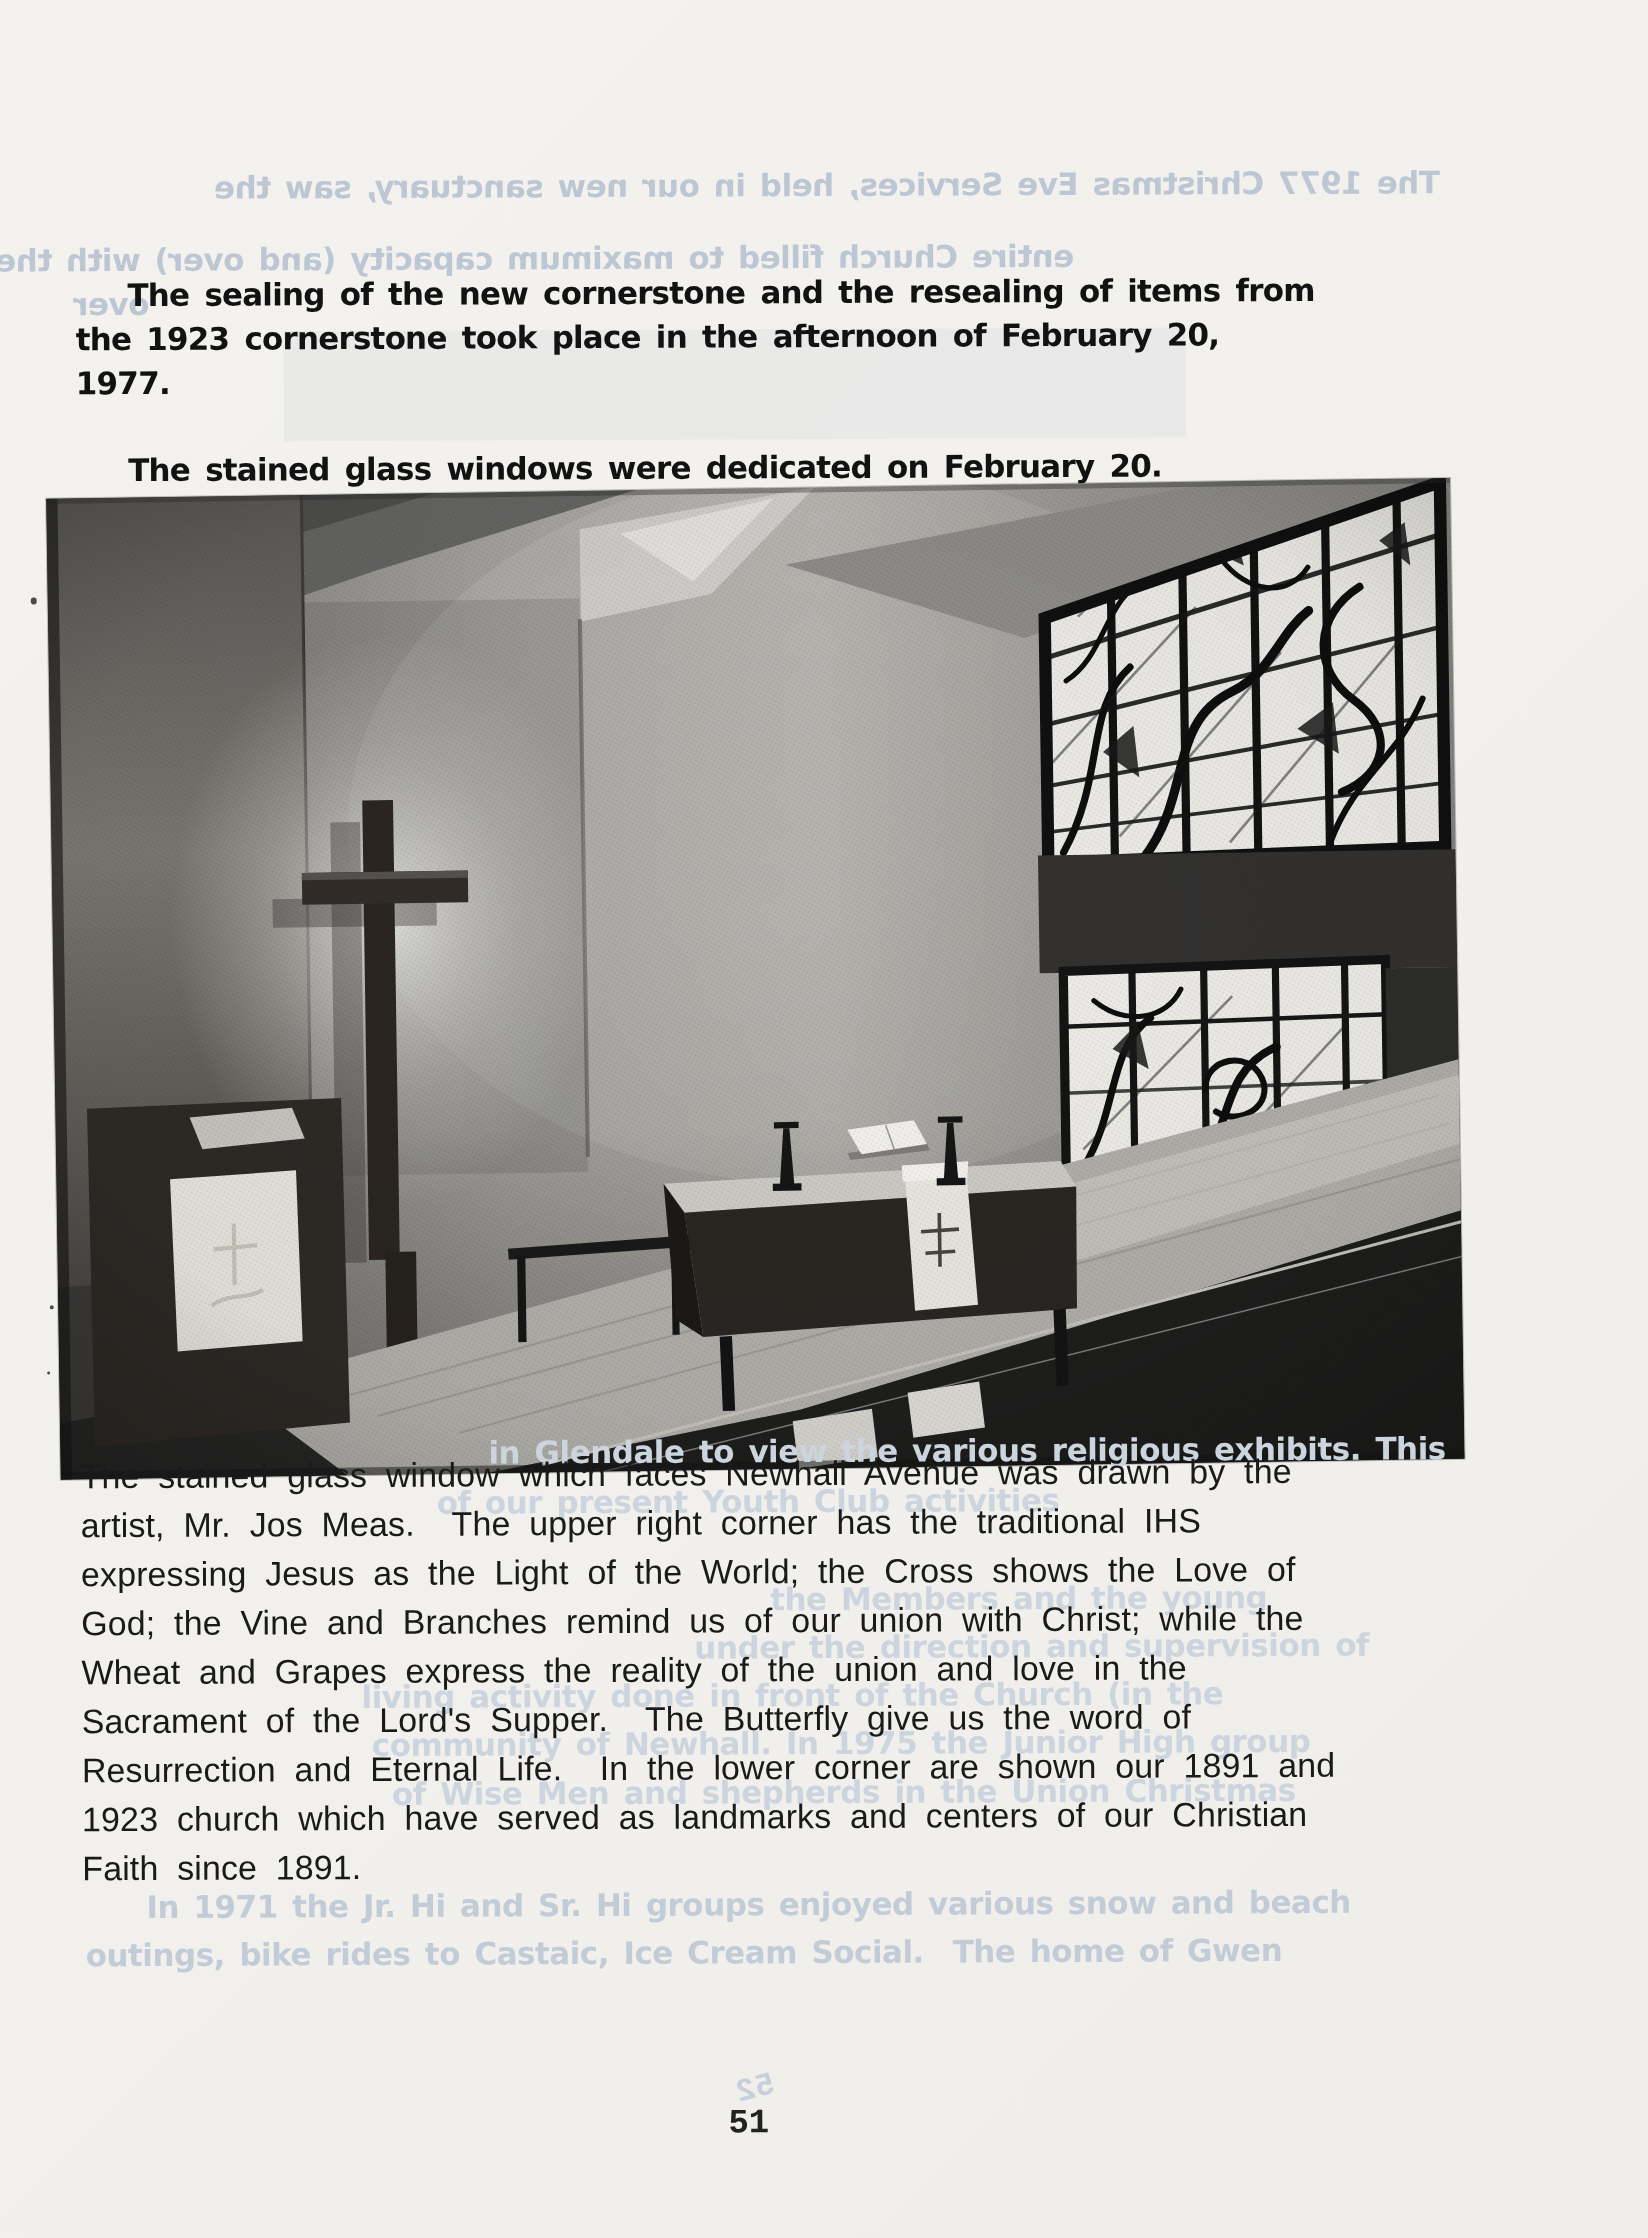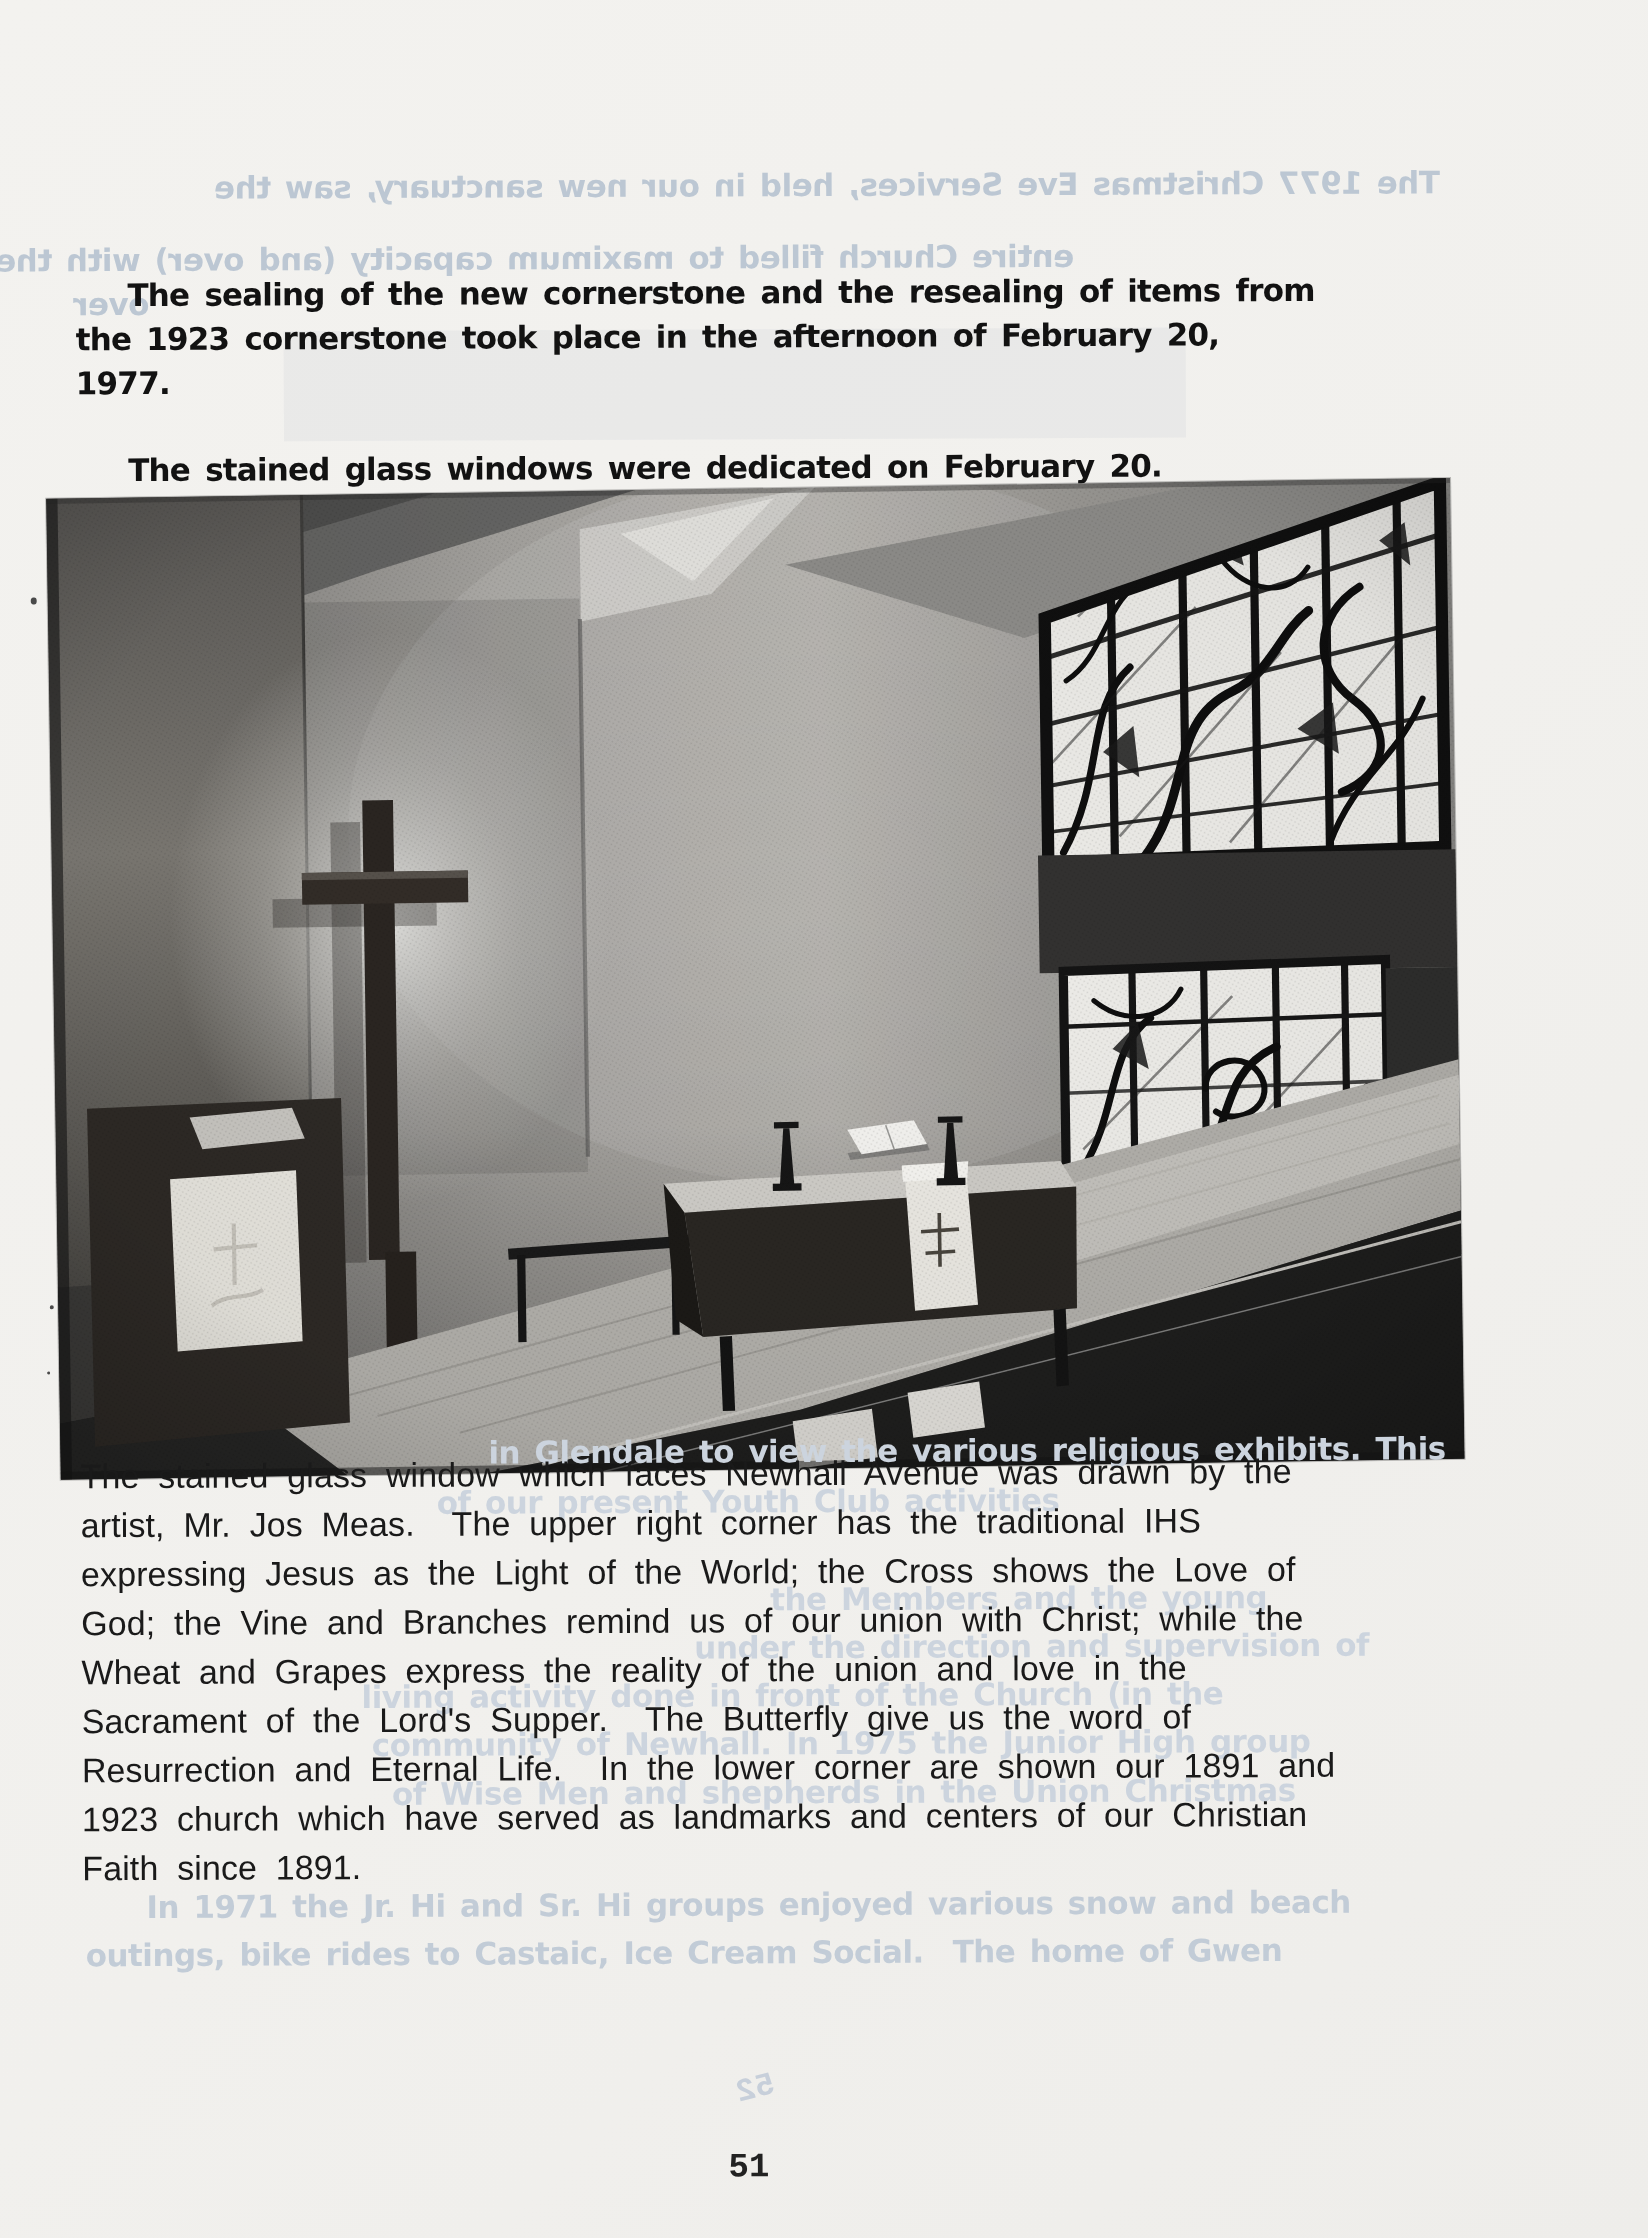--- a/index.html
+++ b/index.html
@@ -38,21 +38,21 @@
   .ghost.mirror{transform:scaleX(-1);color:#bcc7d3;}
   .ghost.dim{color:#ccd4de;}
   .ghost-rect{
     position:absolute;left:287px;top:329px;width:902px;height:110px;
     background:rgba(186,195,206,0.16);
   }
   
   .pagenum{
     position:absolute;left:724px;top:2104px;
     font-family:"Liberation Mono", monospace;font-weight:bold;
-    font-size:34px;color:#222;margin-top:44px;
+    font-size:34px;color:#222;
   }
   .pagenum-ghost{
     position:absolute;left:732px;top:2070px;
     font-family:"Liberation Mono", monospace;font-weight:bold;
     font-size:32px;color:#c7cfda;
     transform:scaleX(-1) rotate(14deg);
   }
   
   .photo{
     position:absolute;left:54px;top:488px;width:1404px;height:981px;

